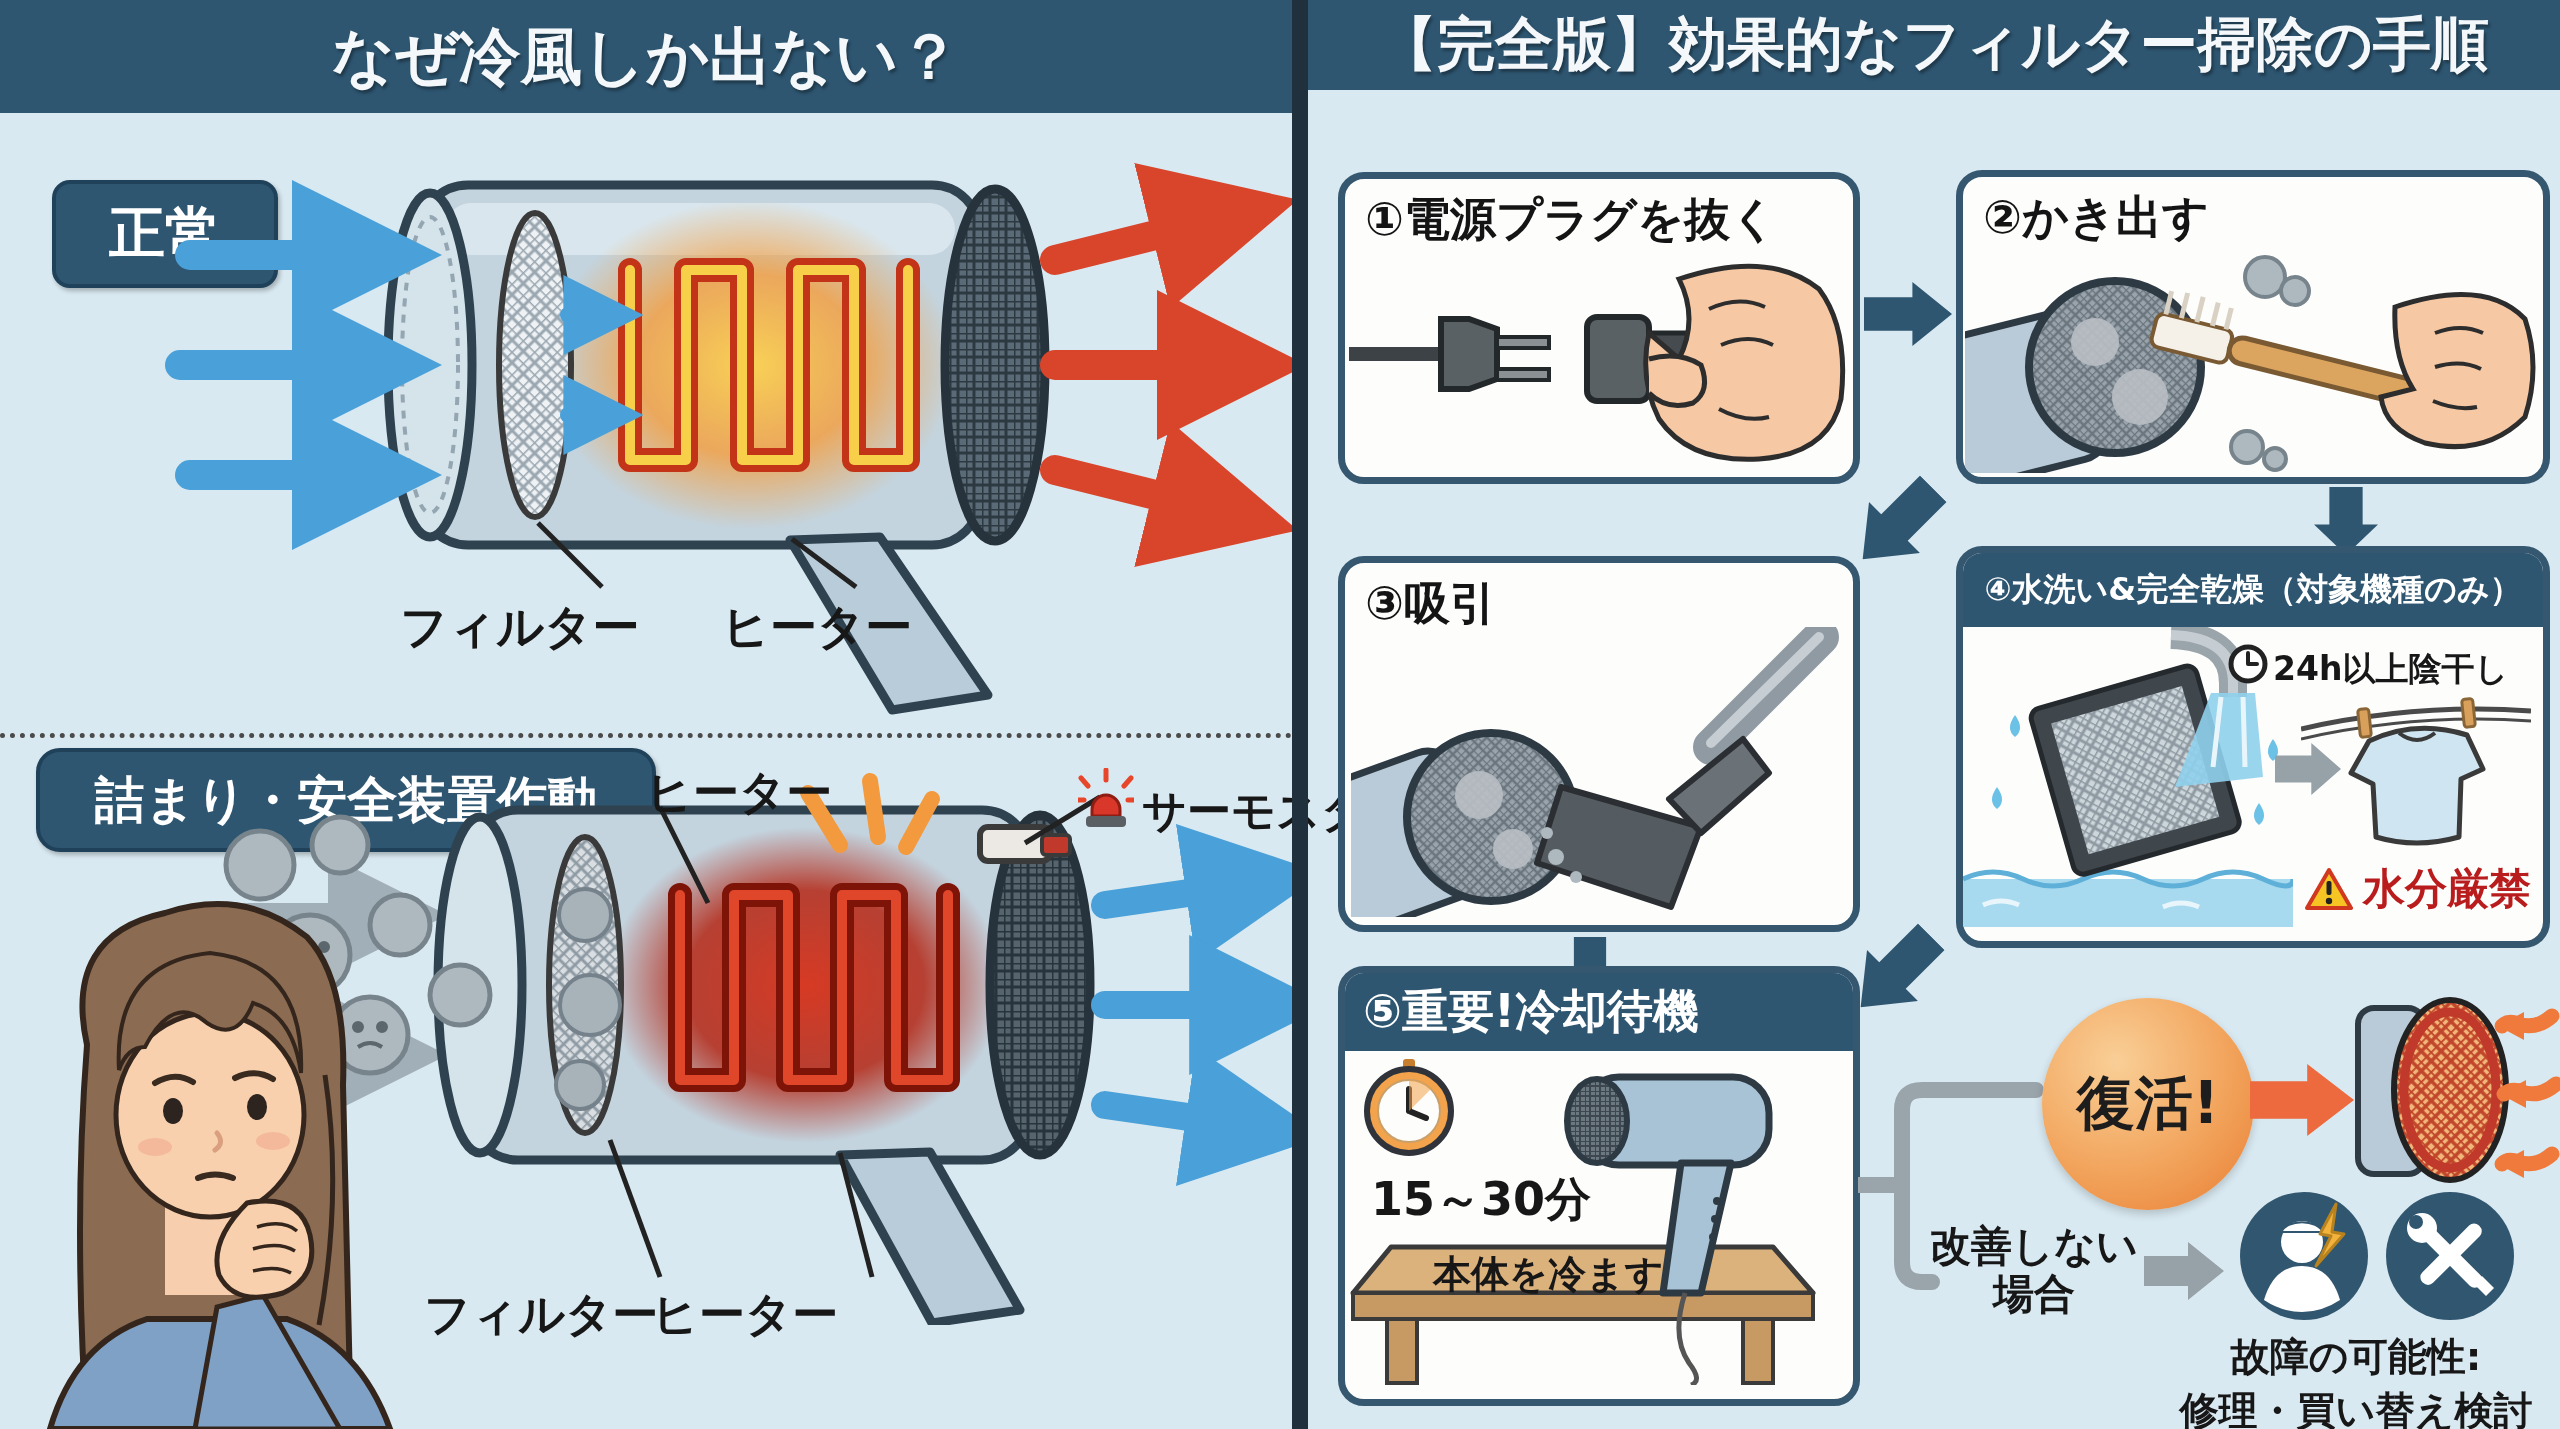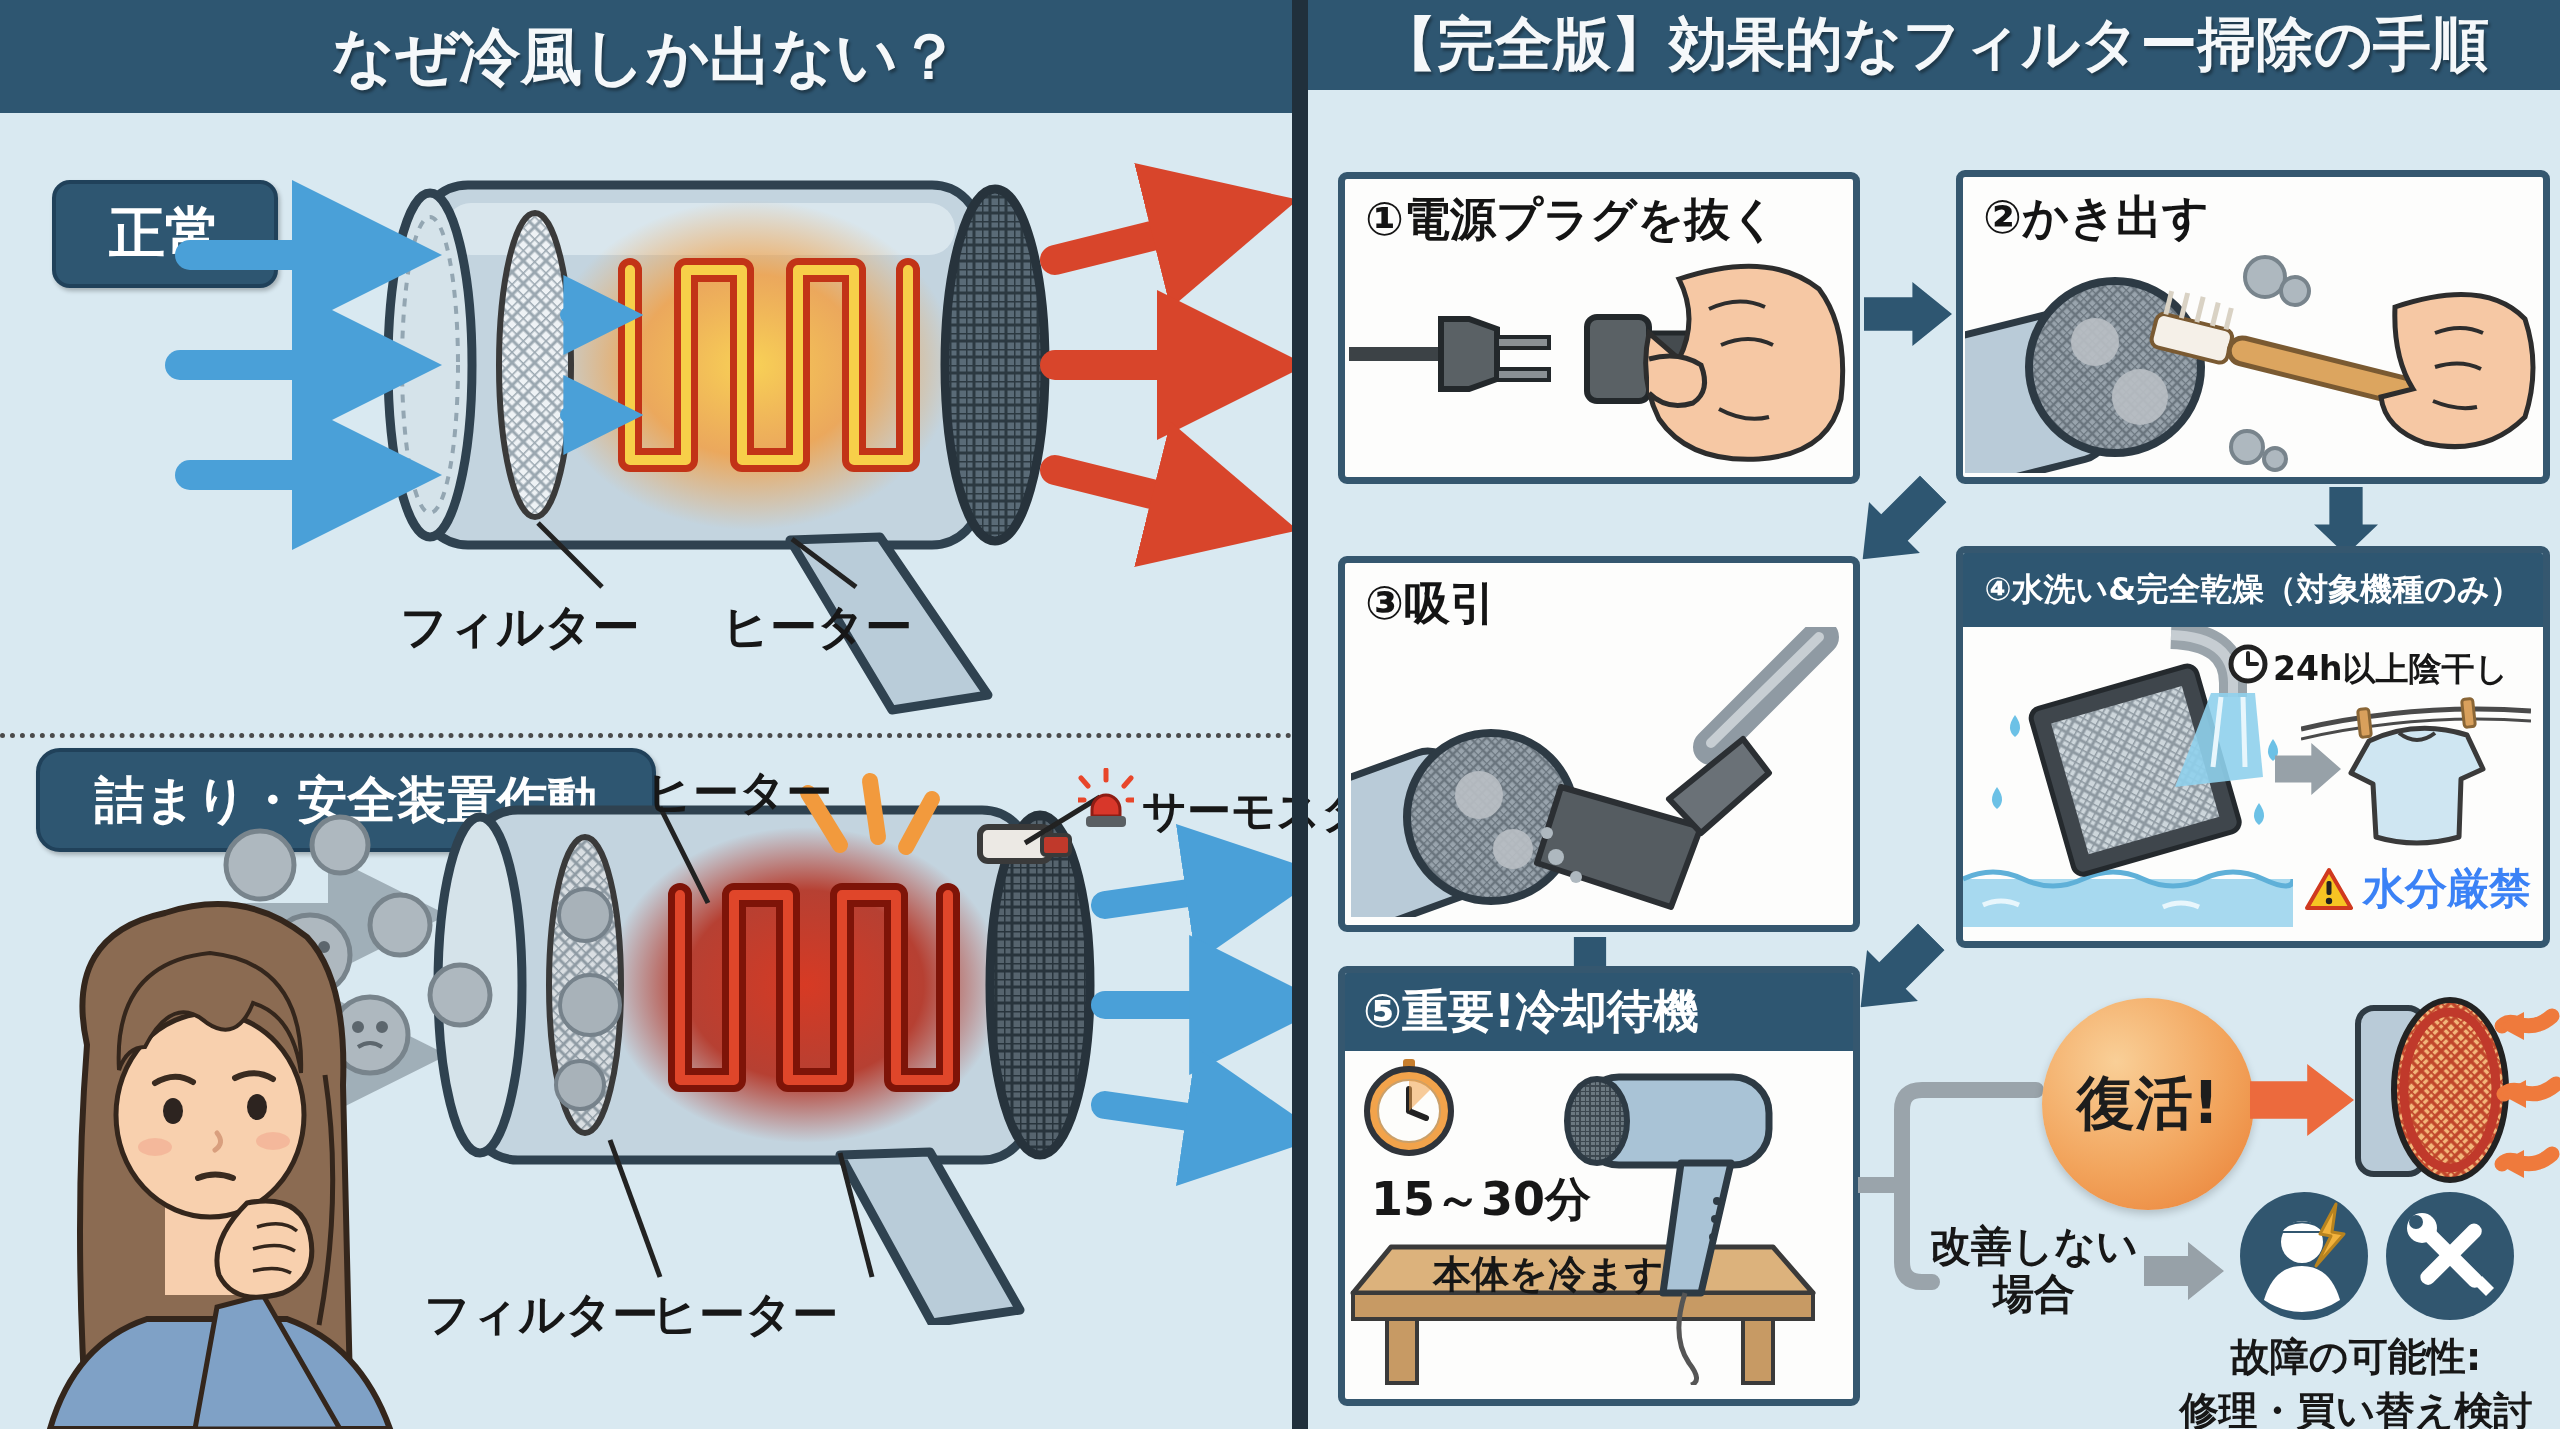--- a/index.html
+++ b/index.html
@@ -5,32 +5,32 @@
   html,body{margin:0;padding:0;background:#b9cfdc;}
   #canvas{position:relative;width:2560px;height:1429px;overflow:hidden;
           background:#d9e9f1;font-family:"DejaVu Sans",sans-serif;}
   .abs{position:absolute;}
   .titlebar{background:#2e5671;color:#f5f8fa;display:flex;align-items:center;justify-content:center;
             font-weight:bold;text-shadow:2px 3px 3px rgba(0,0,0,.35);white-space:nowrap;}
   .badge{background:#2e5671;border:4px solid #20415a;border-radius:18px;color:#fff;
          display:flex;align-items:center;justify-content:center;font-weight:bold;white-space:nowrap;
          box-shadow:2px 3px 4px rgba(0,0,0,.25);}
   .lbl{font-weight:bold;color:#171717;white-space:nowrap;}
-  .stepbox{background:#fdfdfc;border:7px solid #35576f;border-radius:9px;overflow:hidden;}
+  .stepbox{background:#fdfdfc;border:7px solid #35576f;border-radius:26px;overflow:hidden;}
   .stephead-dark{background:#2e5671;color:#fff;font-weight:bold;display:flex;align-items:center;
                  justify-content:center;white-space:nowrap;}
   .stephead-plain{font-weight:bold;color:#141414;white-space:nowrap;}
   .arrow{clip-path:polygon(0 24%,55% 24%,55% 0,100% 50%,55% 100%,55% 76%,0 76%);}
   .navy{background:#2e5671;}
   .gray{background:#97a1a8;}
   .orange{background:#ec6a3d;}
   .revive{border-radius:50%;display:flex;align-items:center;justify-content:center;font-weight:bold;
           color:#1d1d1d;background:radial-gradient(circle at 35% 30%,#f9cf97,#f2a45c 55%,#ec8a41 85%);
           box-shadow:0 4px 8px rgba(0,0,0,.18);}
-  .warnred{color:#3b82f6;font-weight:bold;white-space:nowrap;}
+  .warnred{color:#b91c1c;font-weight:bold;white-space:nowrap;}
 </style>
 </head>
 <body>
 
 <div id="canvas">
 
   <div class="abs titlebar" style="left:0;top:0;width:1292px;height:113px;font-size:62px;">なぜ冷風しか出ない？</div>
 
   <div class="abs badge" style="left:52px;top:180px;width:218px;height:100px;font-size:56px;">正常</div>
 

